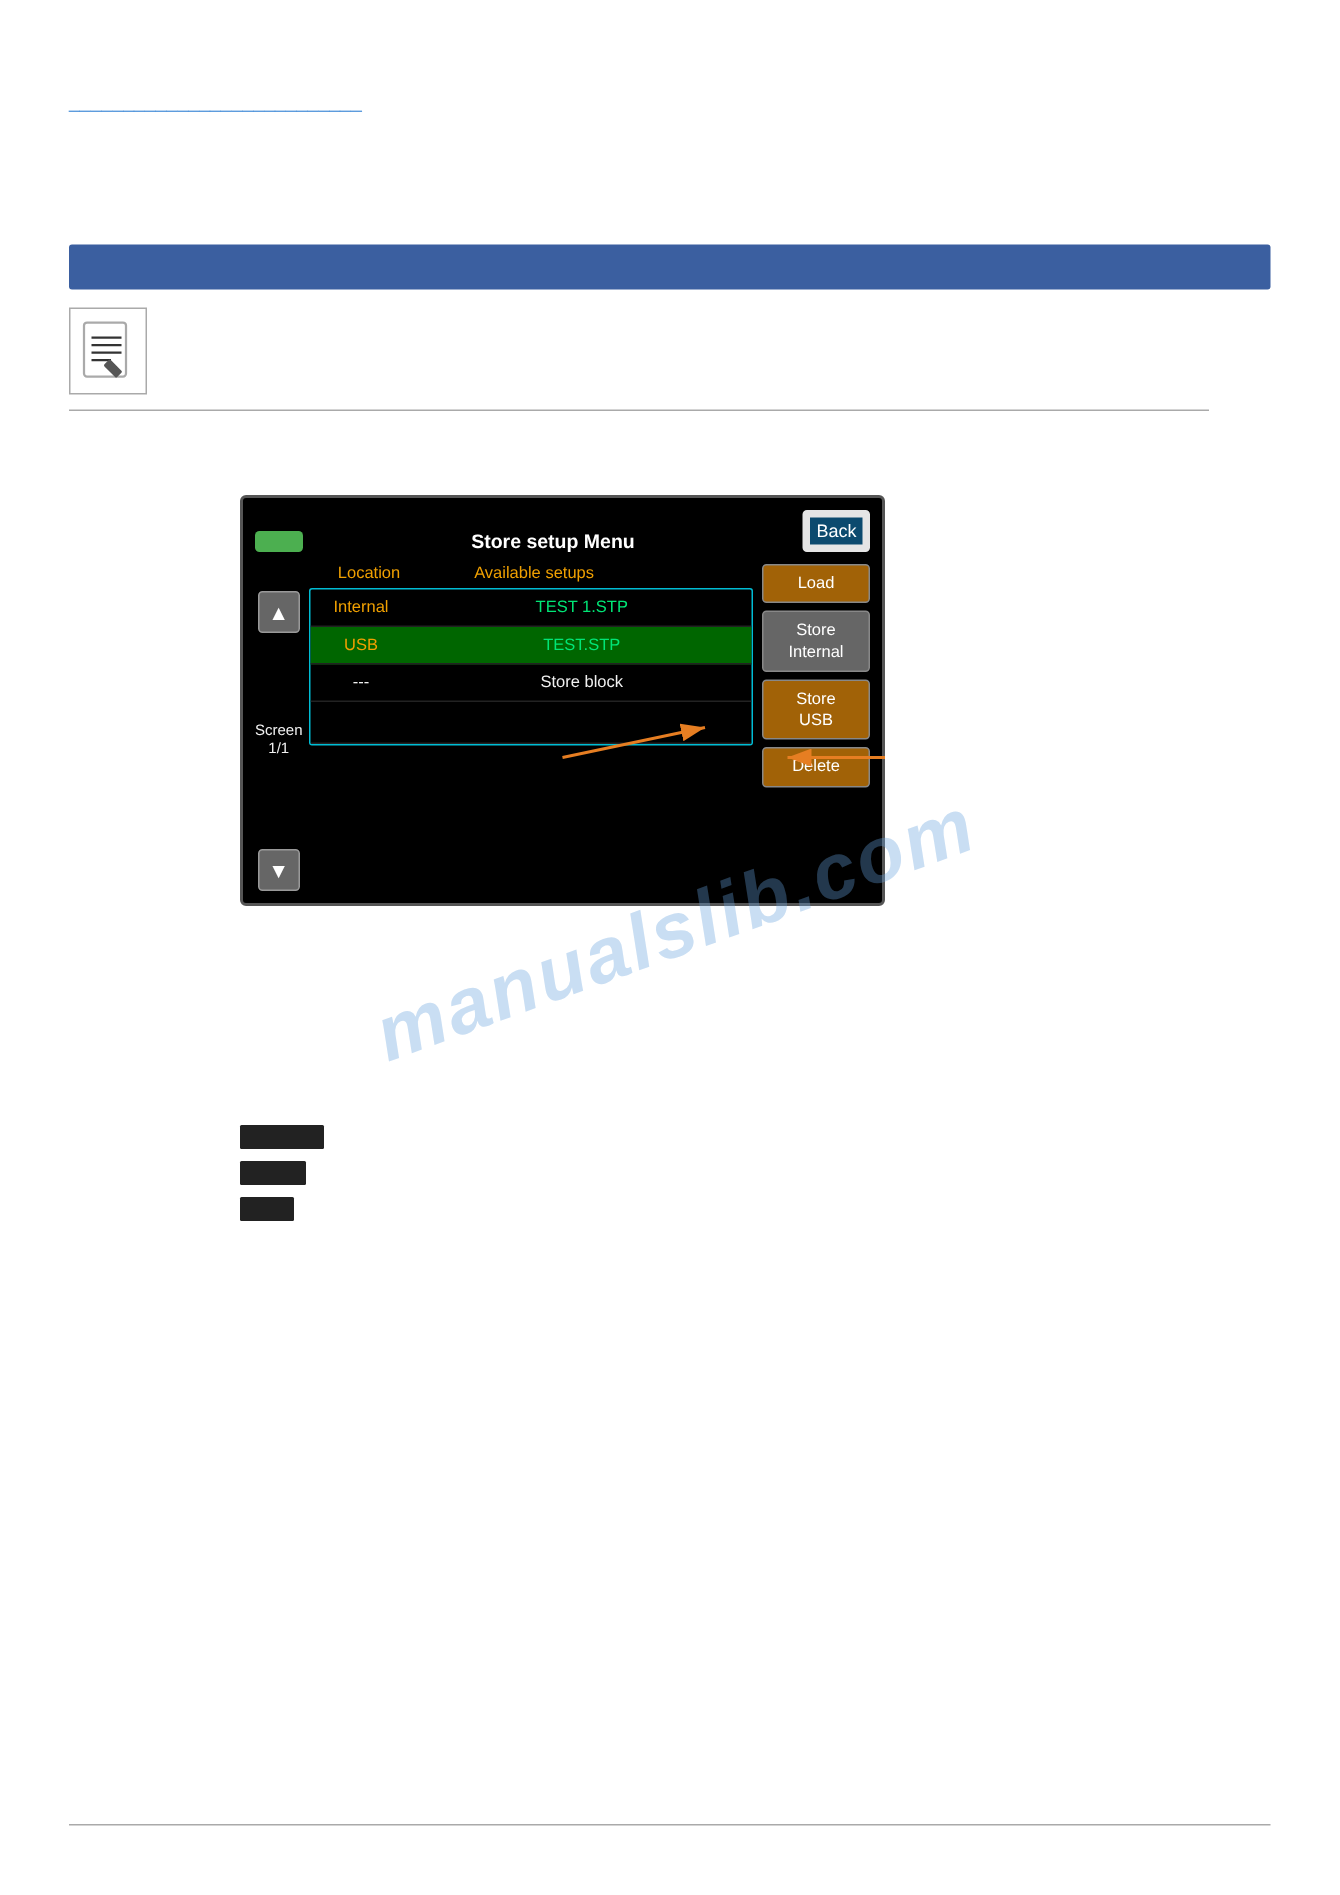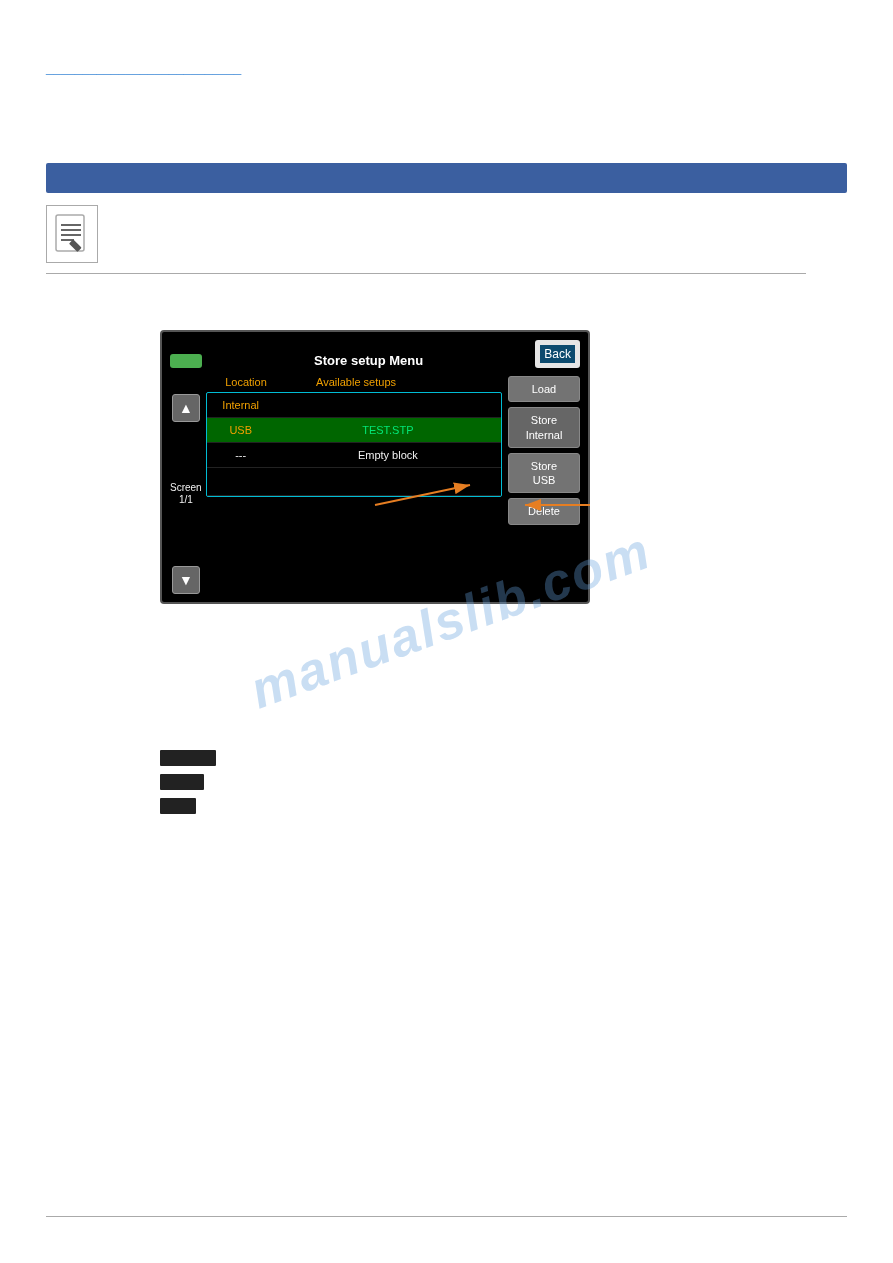--- a/index.html
+++ b/index.html
@@ -208,21 +208,21 @@
     }
 
     
     .screen-right {
       display: flex;
       flex-direction: column;
       gap: 5px;
       width: 72px;
     }
     .action-btn {
-      background: #737373;
+      background: #a16207;
       border: 1px solid #888;
       border-radius: 3px;
       color: #fff;
       font-size: 11px;
       text-align: center;
       padding: 5px 4px;
       cursor: pointer;
       line-height: 1.3;
     }
     .action-btn.active {
@@ -326,30 +326,31 @@
           <div class="nav-arrows">
             <div class="arrow-btn">▲</div>
             <div class="screen-label">Screen<br>1/1</div>
             <div class="arrow-btn">▼</div>
           </div>
 
           <div class="setup-table">
 
             <div class="table-row">
               <div class="cell-location">Internal</div>
+              <div class="cell-avail">TEST 1.STP</div>
             </div>
 
             <div class="table-row selected-usb">
               <div class="cell-location">USB</div>
               <div class="cell-avail">TEST.STP</div>
             </div>
 
             <div class="table-row">
               <div class="cell-location dashes">---</div>
-              <div class="cell-avail empty">Empty block</div>
+              <div class="cell-avail empty">Store block</div>
             </div>
 
             <div class="table-row" style="height:28px;"></div>
           </div>
         </div>
       </div>
 
       <div class="screen-right">
         <button class="action-btn">Load</button>
         <button class="action-btn active">Store<br>Internal</button>

